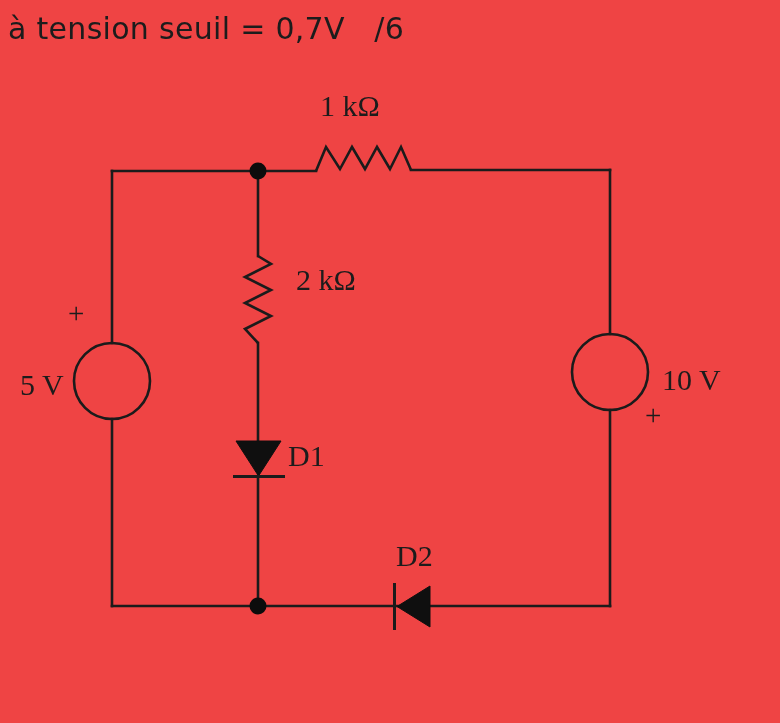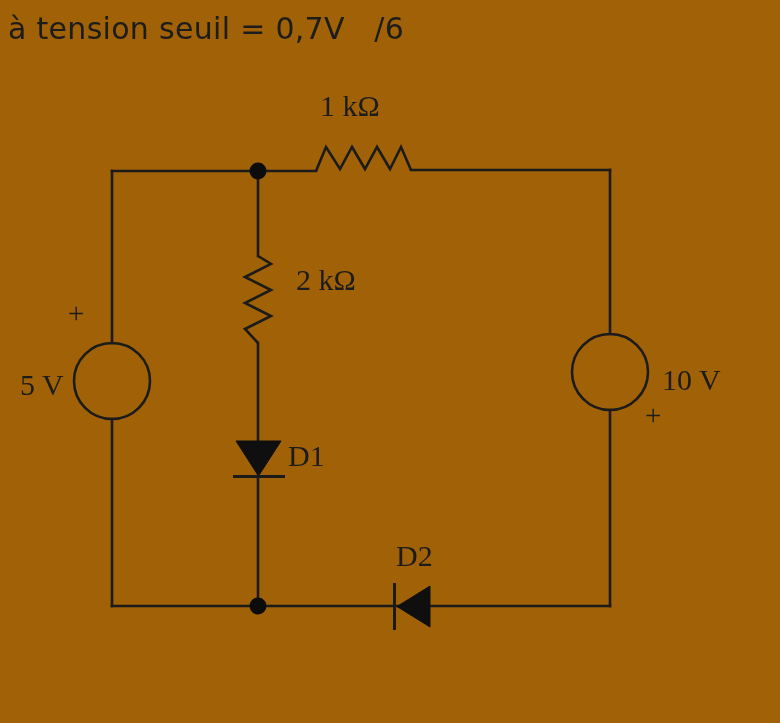--- a/index.html
+++ b/index.html
@@ -4,21 +4,21 @@
 <style>
   html, body {
     margin: 0;
     padding: 0;
     background: #fdfdfc;
   }
   .page {
     position: relative;
     width: 780px;
     height: 723px;
-    background: #a16207;
+    background: #ef4444;
     overflow: hidden;
   }
   .title {
     position: absolute;
     left: 8px;
     top: 11px;
     font-family: "DejaVu Sans", sans-serif;
     font-size: 30px;
     color: #1c1c1c;
     white-space: pre;

